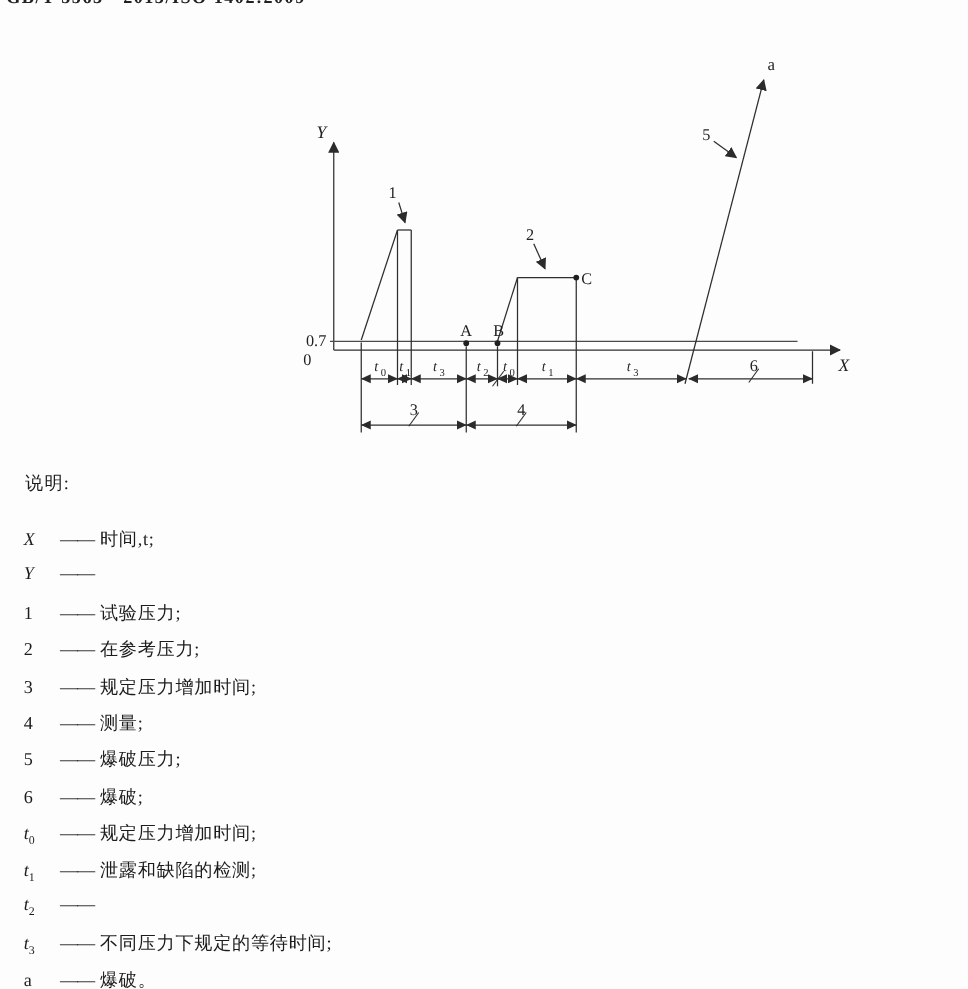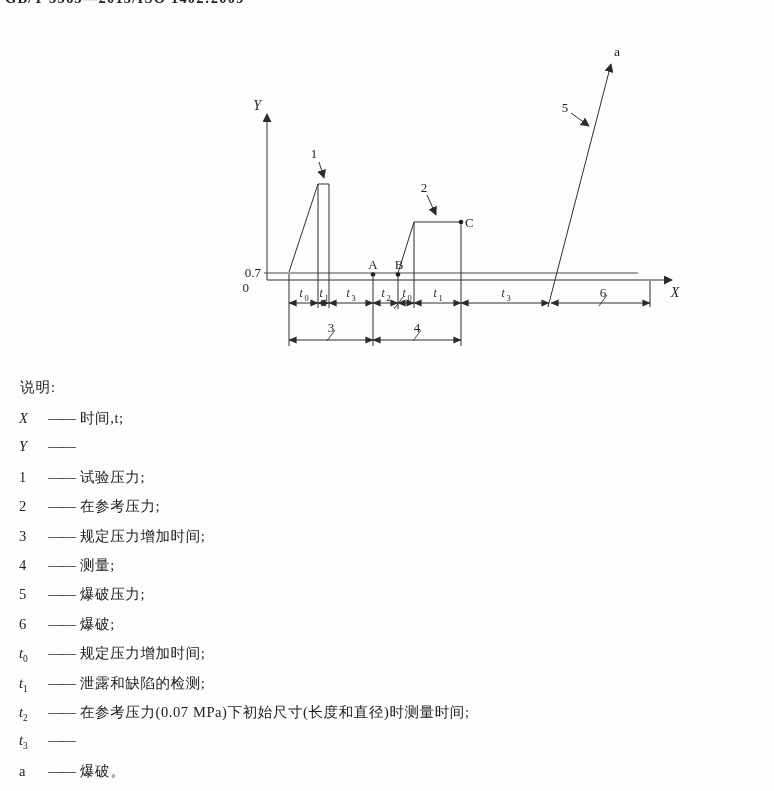--- a/index.html
+++ b/index.html
@@ -26,21 +26,21 @@
   .numlbl{font-size:13px;}
   .ptlbl{font-size:13px;}
   .tlbl{font-size:11.5px;font-style:italic;}
   .tsub{font-size:8.5px;}
   .alb{font-size:13.5px;}
   
   .legend{
     position:absolute;left:19px;top:378px;width:740px;
     font-size:14.5px;
   }
-  .ltitle{line-height:19px;margin:0 0 12px 1px;letter-spacing:1px;}
+  .ltitle{line-height:19px;margin:0 0 25px 1px;letter-spacing:1px;}
   .lrow{height:29.4px;display:flex;align-items:baseline;white-space:nowrap;}
   .lsymwrap{width:29px;flex:none;display:inline-block;}
   .lsym{font-size:14.5px;}
   .lit{font-style:italic;}
   .lsub{font-size:9.5px;}
   .ldash{letter-spacing:-1px;margin-right:5px;flex:none;}
   .ldesc{letter-spacing:0.6px;}
 </style>
 </head>
 <body>
@@ -206,25 +206,25 @@
       <span class="ldesc">规定压力增加时间;</span>
     </div>
     <div class="lrow">
       <span class="lsymwrap"><span class="lsym lit">t</span><sub class="lsub">1</sub></span>
       <span class="ldash">——</span>
       <span class="ldesc">泄露和缺陷的检测;</span>
     </div>
     <div class="lrow">
       <span class="lsymwrap"><span class="lsym lit">t</span><sub class="lsub">2</sub></span>
       <span class="ldash">——</span>
-      <span class="ldesc">在参考压力(0.07 MPa)下初始尺寸(长度和直径)时测量时间;</span>
     </div>
     <div class="lrow">
       <span class="lsymwrap"><span class="lsym lit">t</span><sub class="lsub">3</sub></span>
       <span class="ldash">——</span>
+      <span class="ldesc">不同压力下规定的等待时间;</span>
     </div>
     <div class="lrow">
       <span class="lsymwrap"><span class="lsym">a</span><sub class="lsub"></sub></span>
       <span class="ldash">——</span>
       <span class="ldesc">爆破。</span>
     </div>
   </div>
 
 </div>
 

